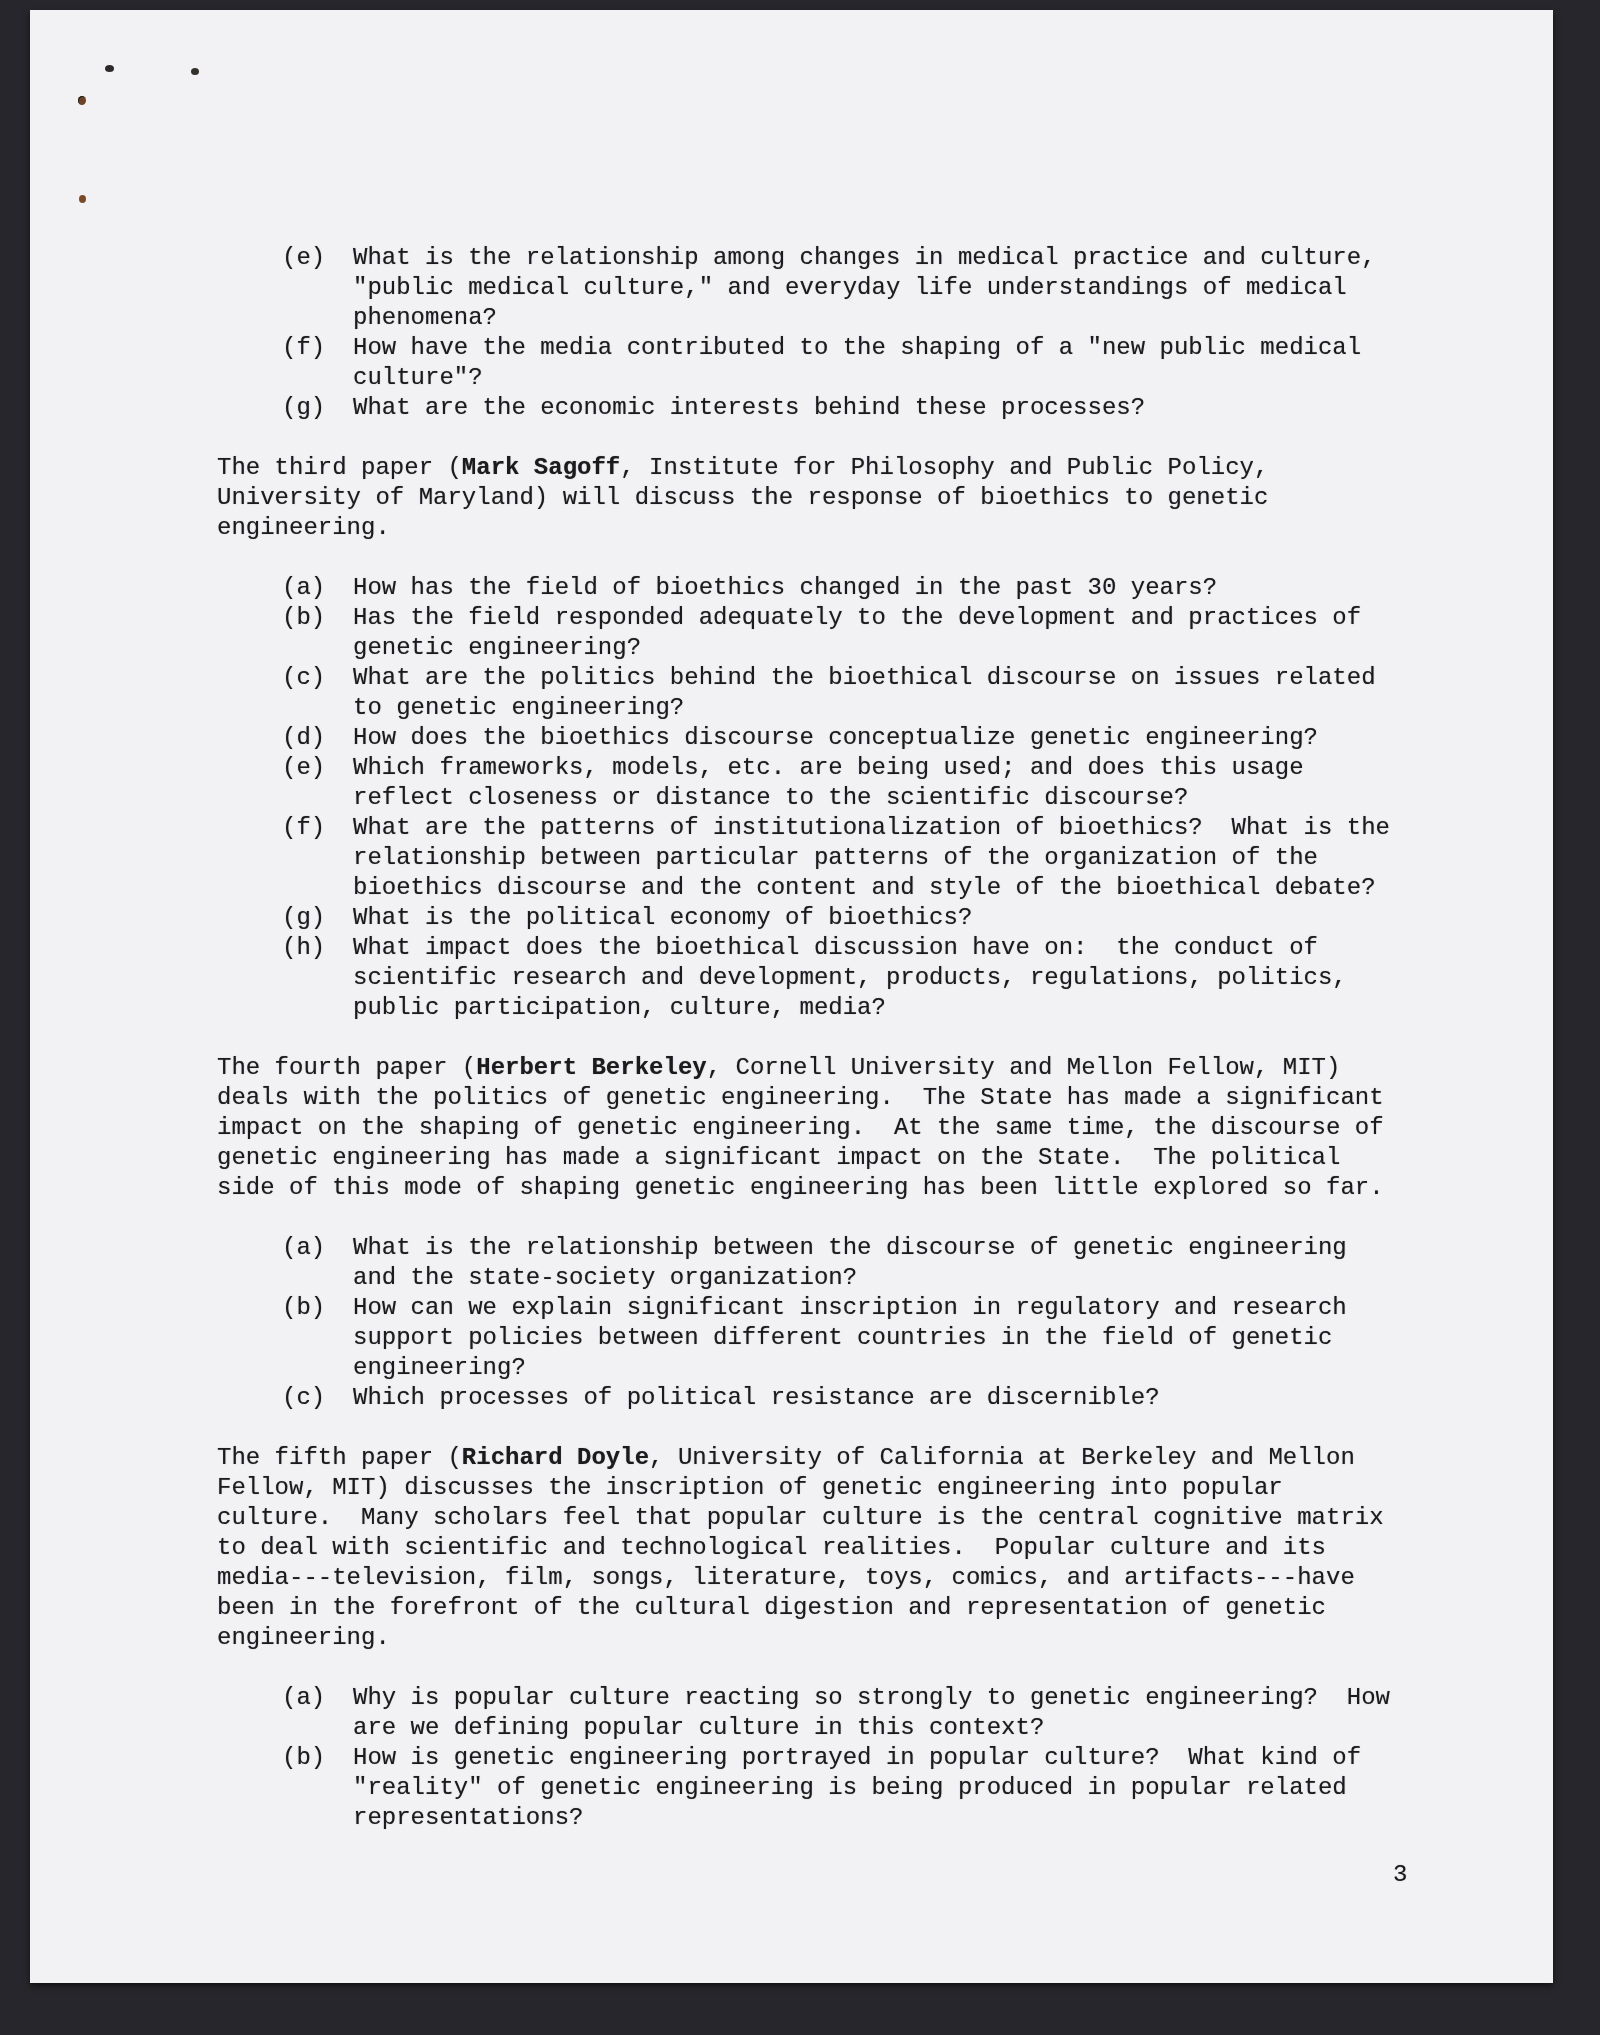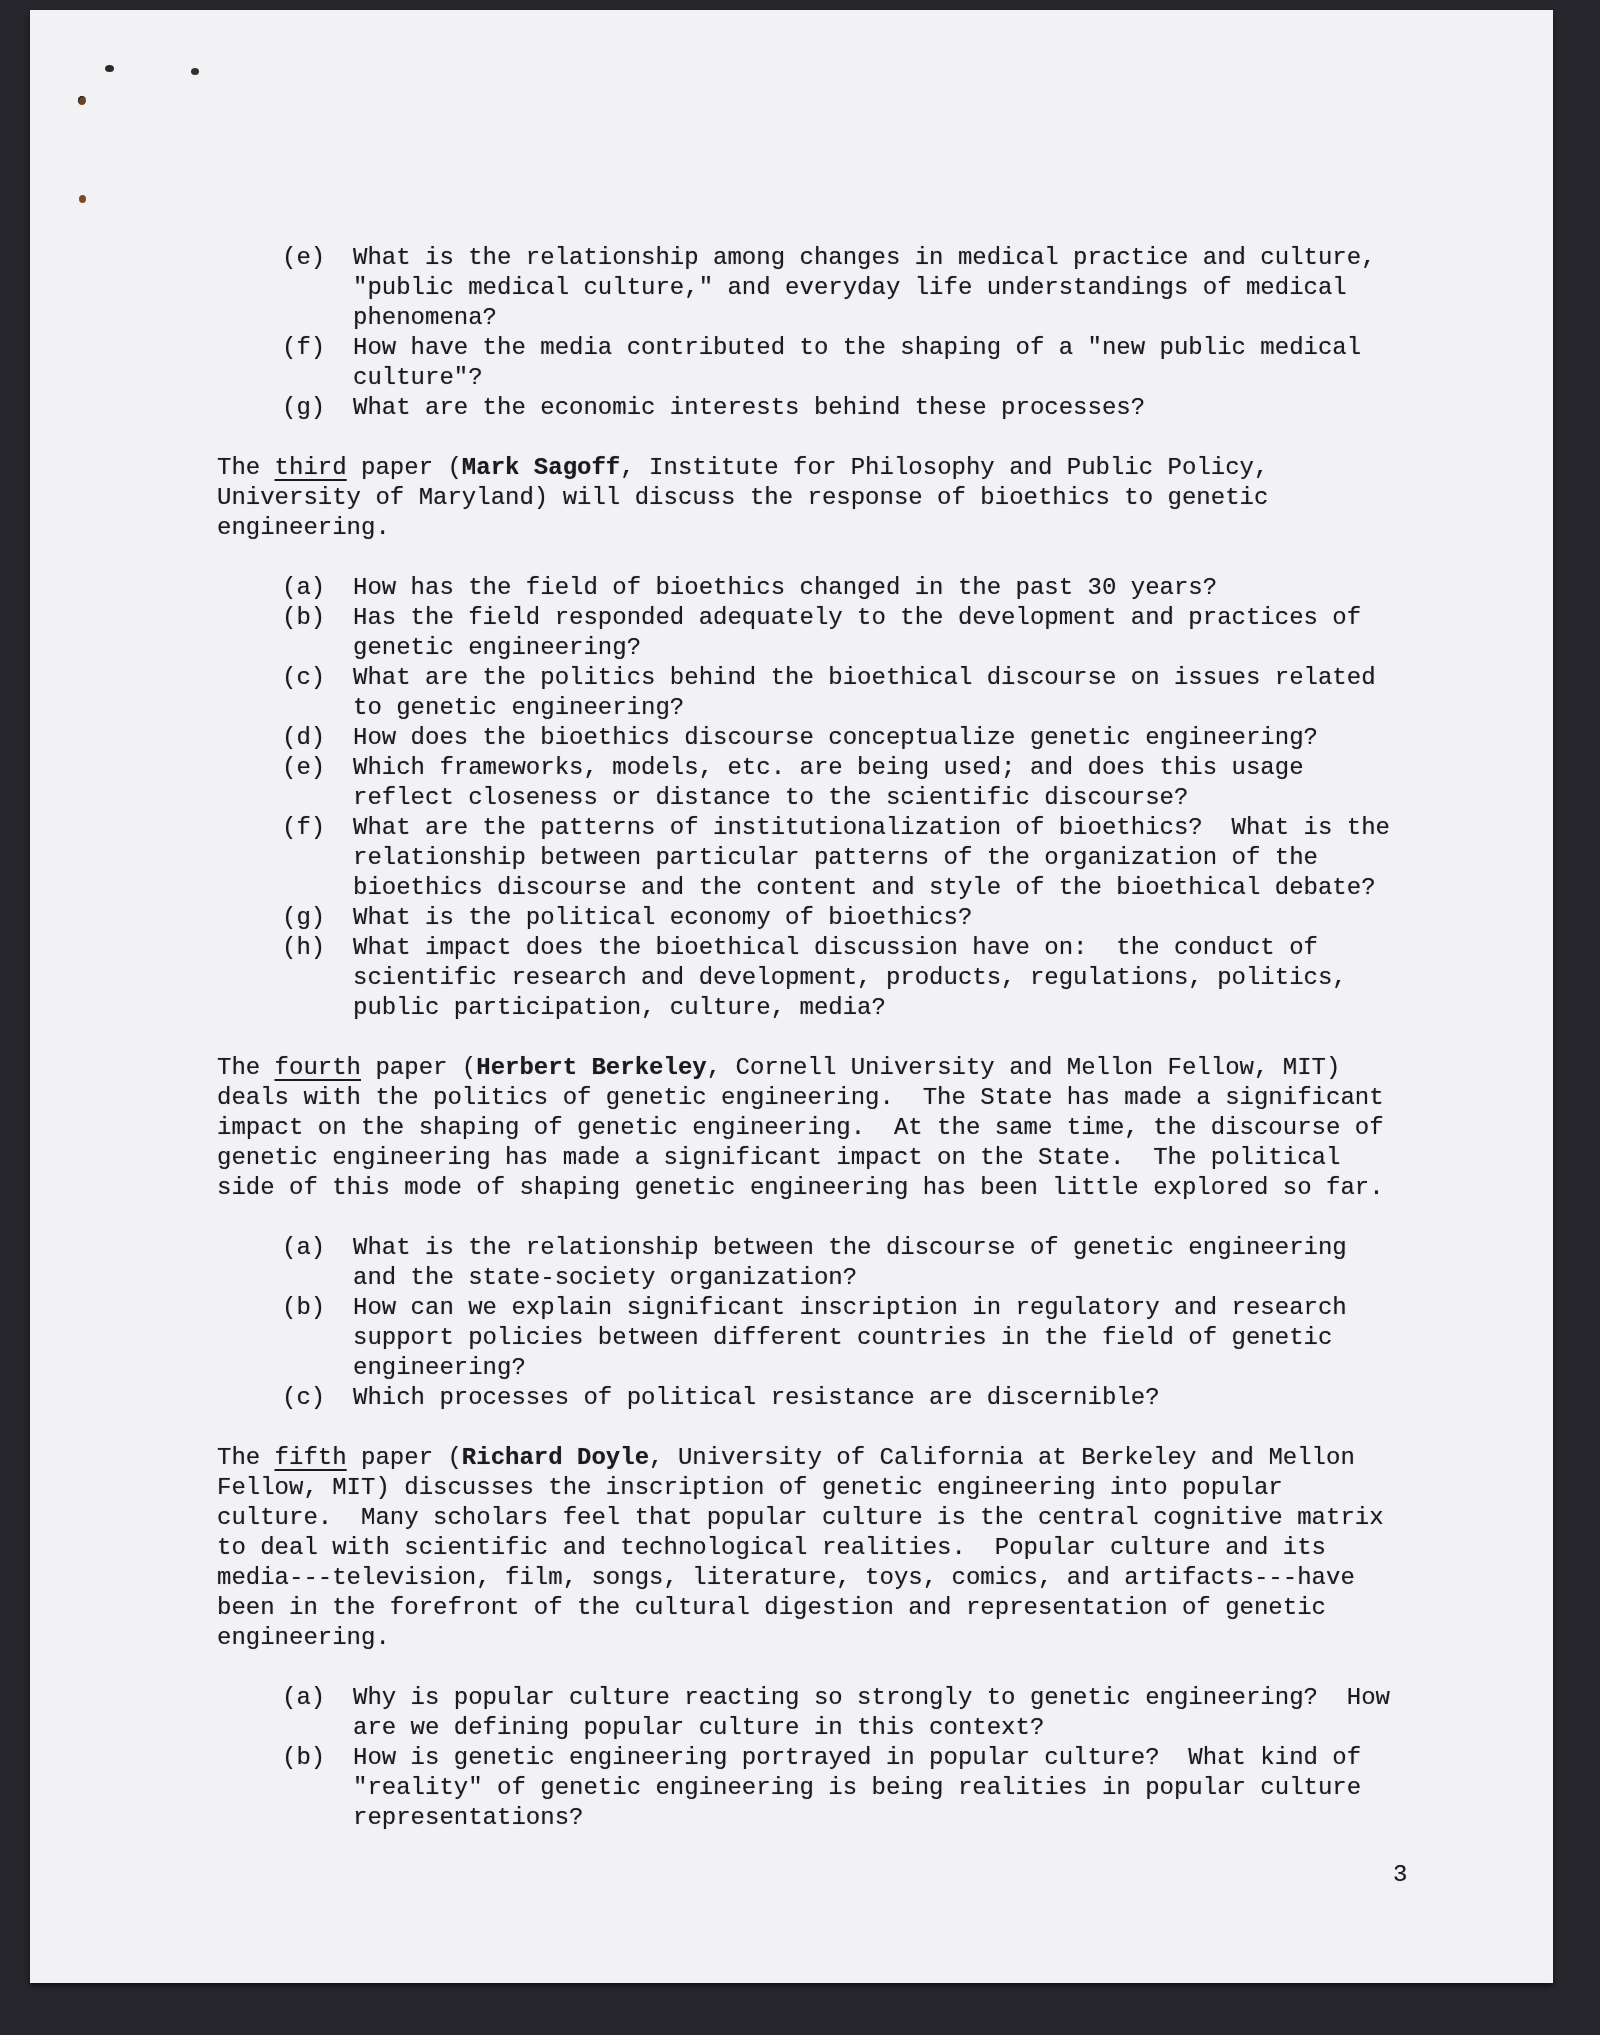--- a/index.html
+++ b/index.html
@@ -36,21 +36,20 @@
     margin: 0 0 30px 0;
   }
   .qlist {
     margin: 0 0 30px 0;
     padding-left: 65px;
   }
   .qitem { display: flex; }
   .qlabel { flex: 0 0 63px; }
   .qtext { white-space: pre-wrap; flex: 1; margin-left: 8px; }
   .ordinal {
-    text-decoration: underline;
     text-decoration-thickness: 2px;
     text-underline-offset: 5px;
   }
   .author { font-weight: bold; }
   .pagenum {
     position: absolute;
     left: 1363px; top: 1850px;
     font-size: 24px; line-height: 30px;
   }
   .speck { position: absolute; border-radius: 50%; }
@@ -169,20 +168,20 @@
 
   <div class="qlist">
     <div class="qitem">
       <span class="qlabel">(a)</span>
       <span class="qtext">Why is popular culture reacting so strongly to genetic engineering?  How
 are we defining popular culture in this context?</span>
     </div>
     <div class="qitem">
       <span class="qlabel">(b)</span>
       <span class="qtext">How is genetic engineering portrayed in popular culture?  What kind of
-"reality" of genetic engineering is being realities in popular culture
+"reality" of genetic engineering is being produced in popular related
 representations?</span>
     </div>
   </div>
 
   <span class="pagenum">3</span>
 
 </div>
 
 </body></html>

